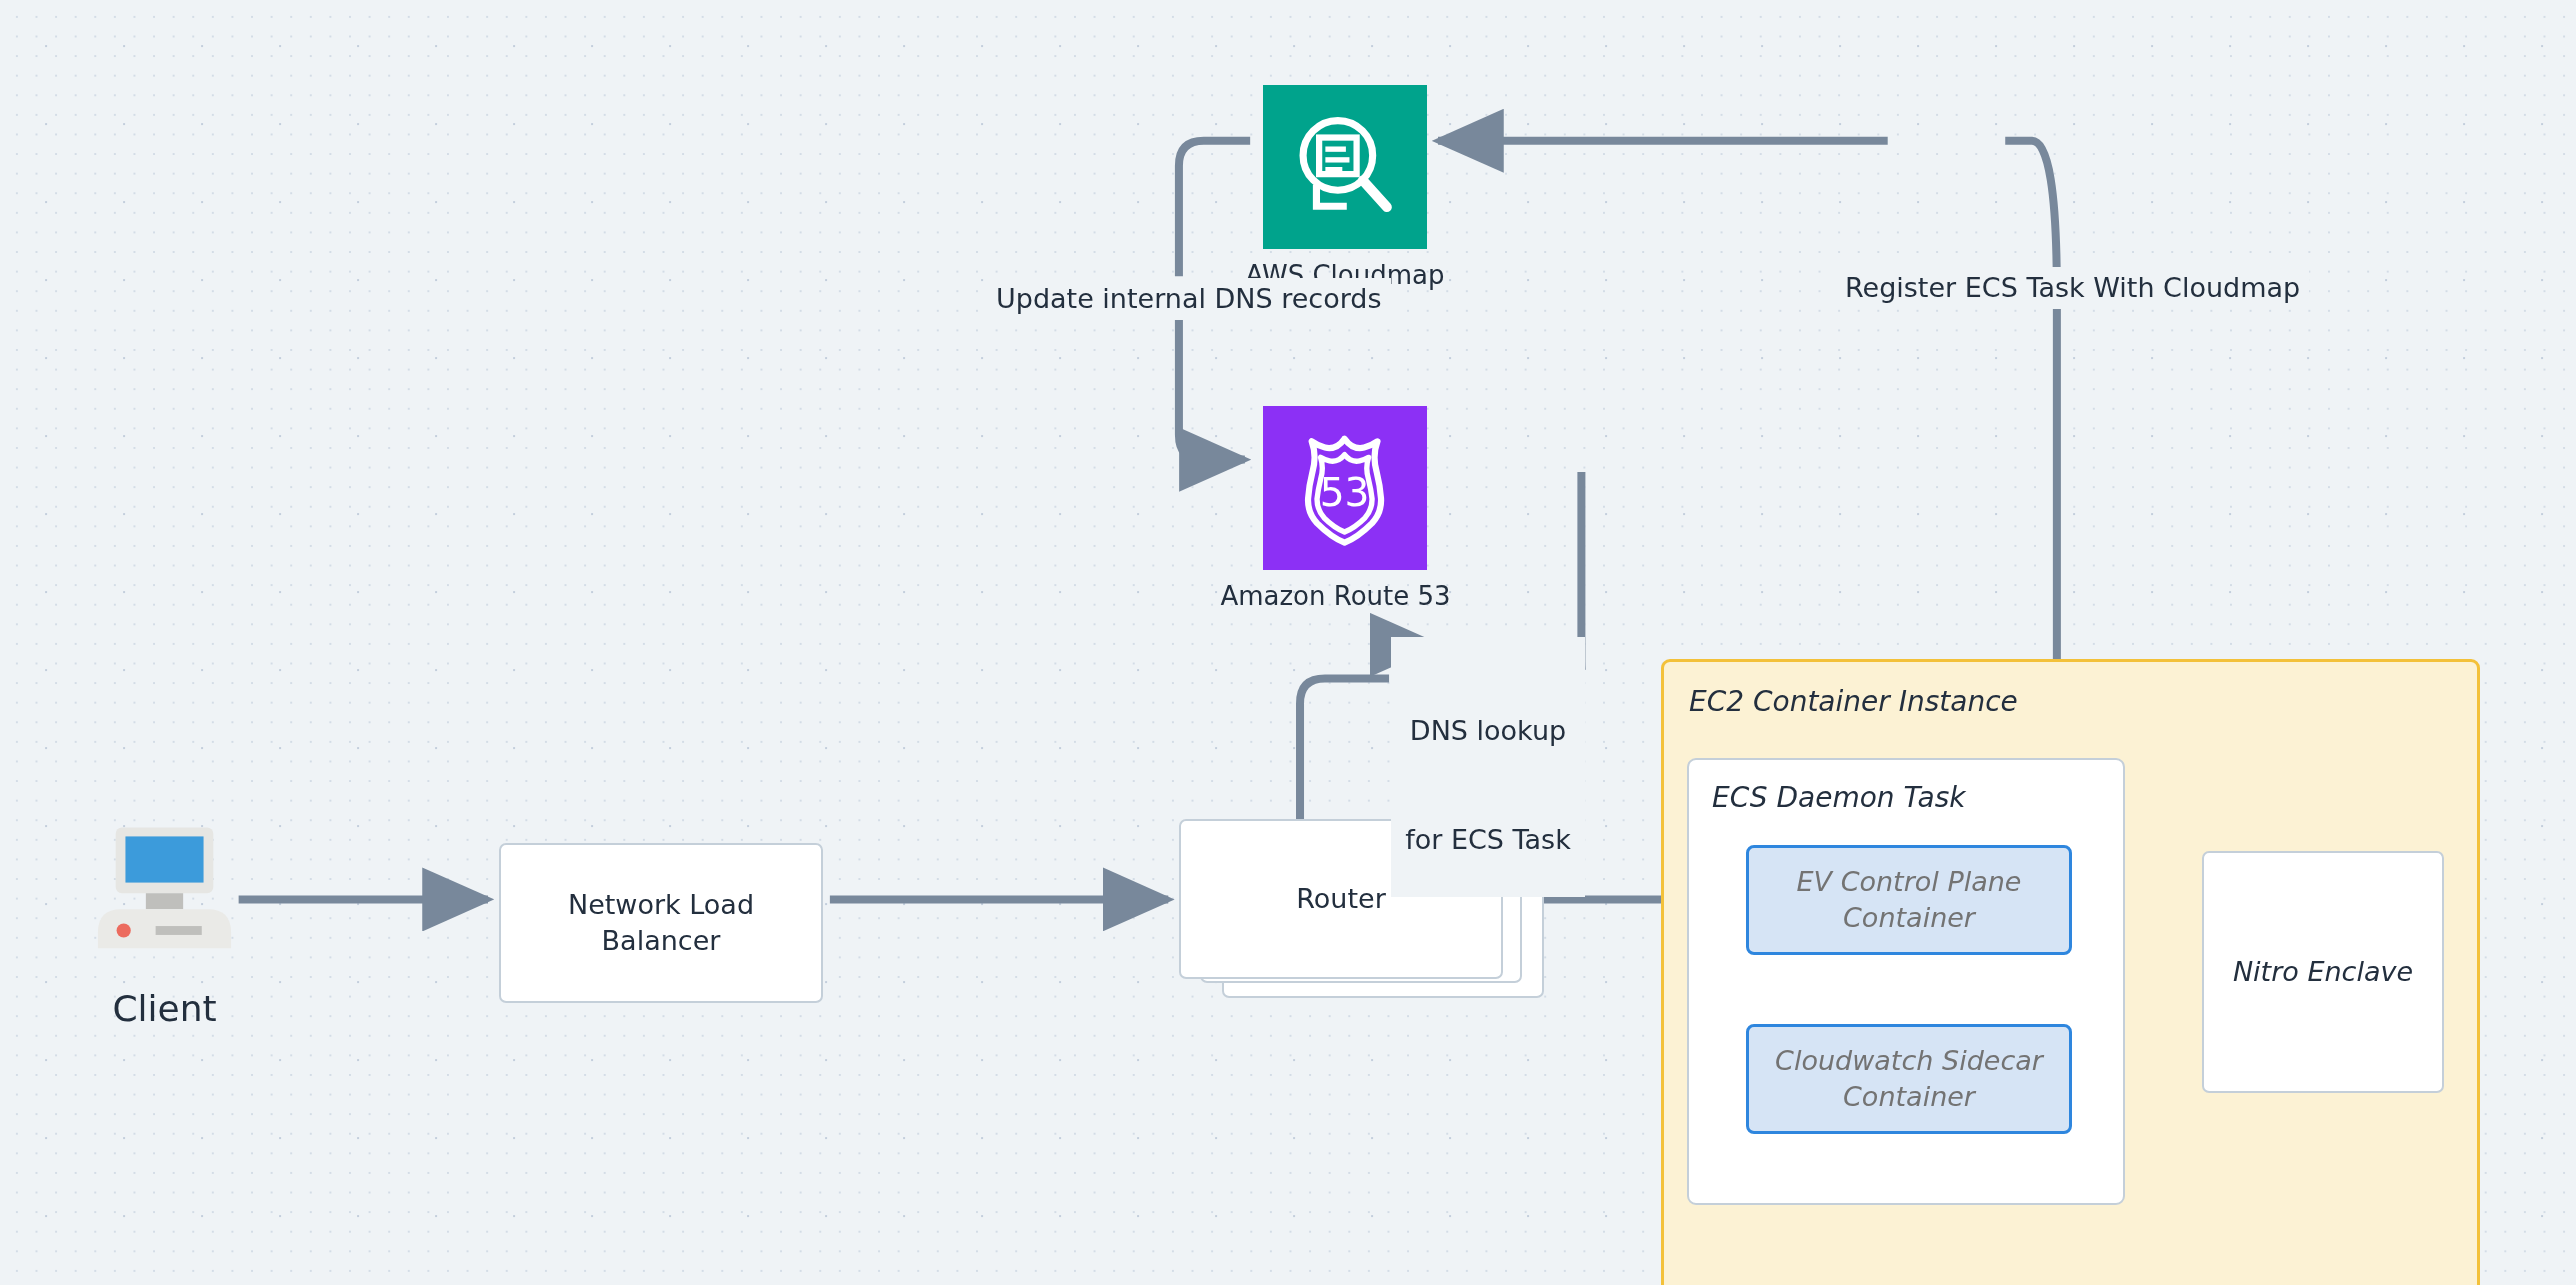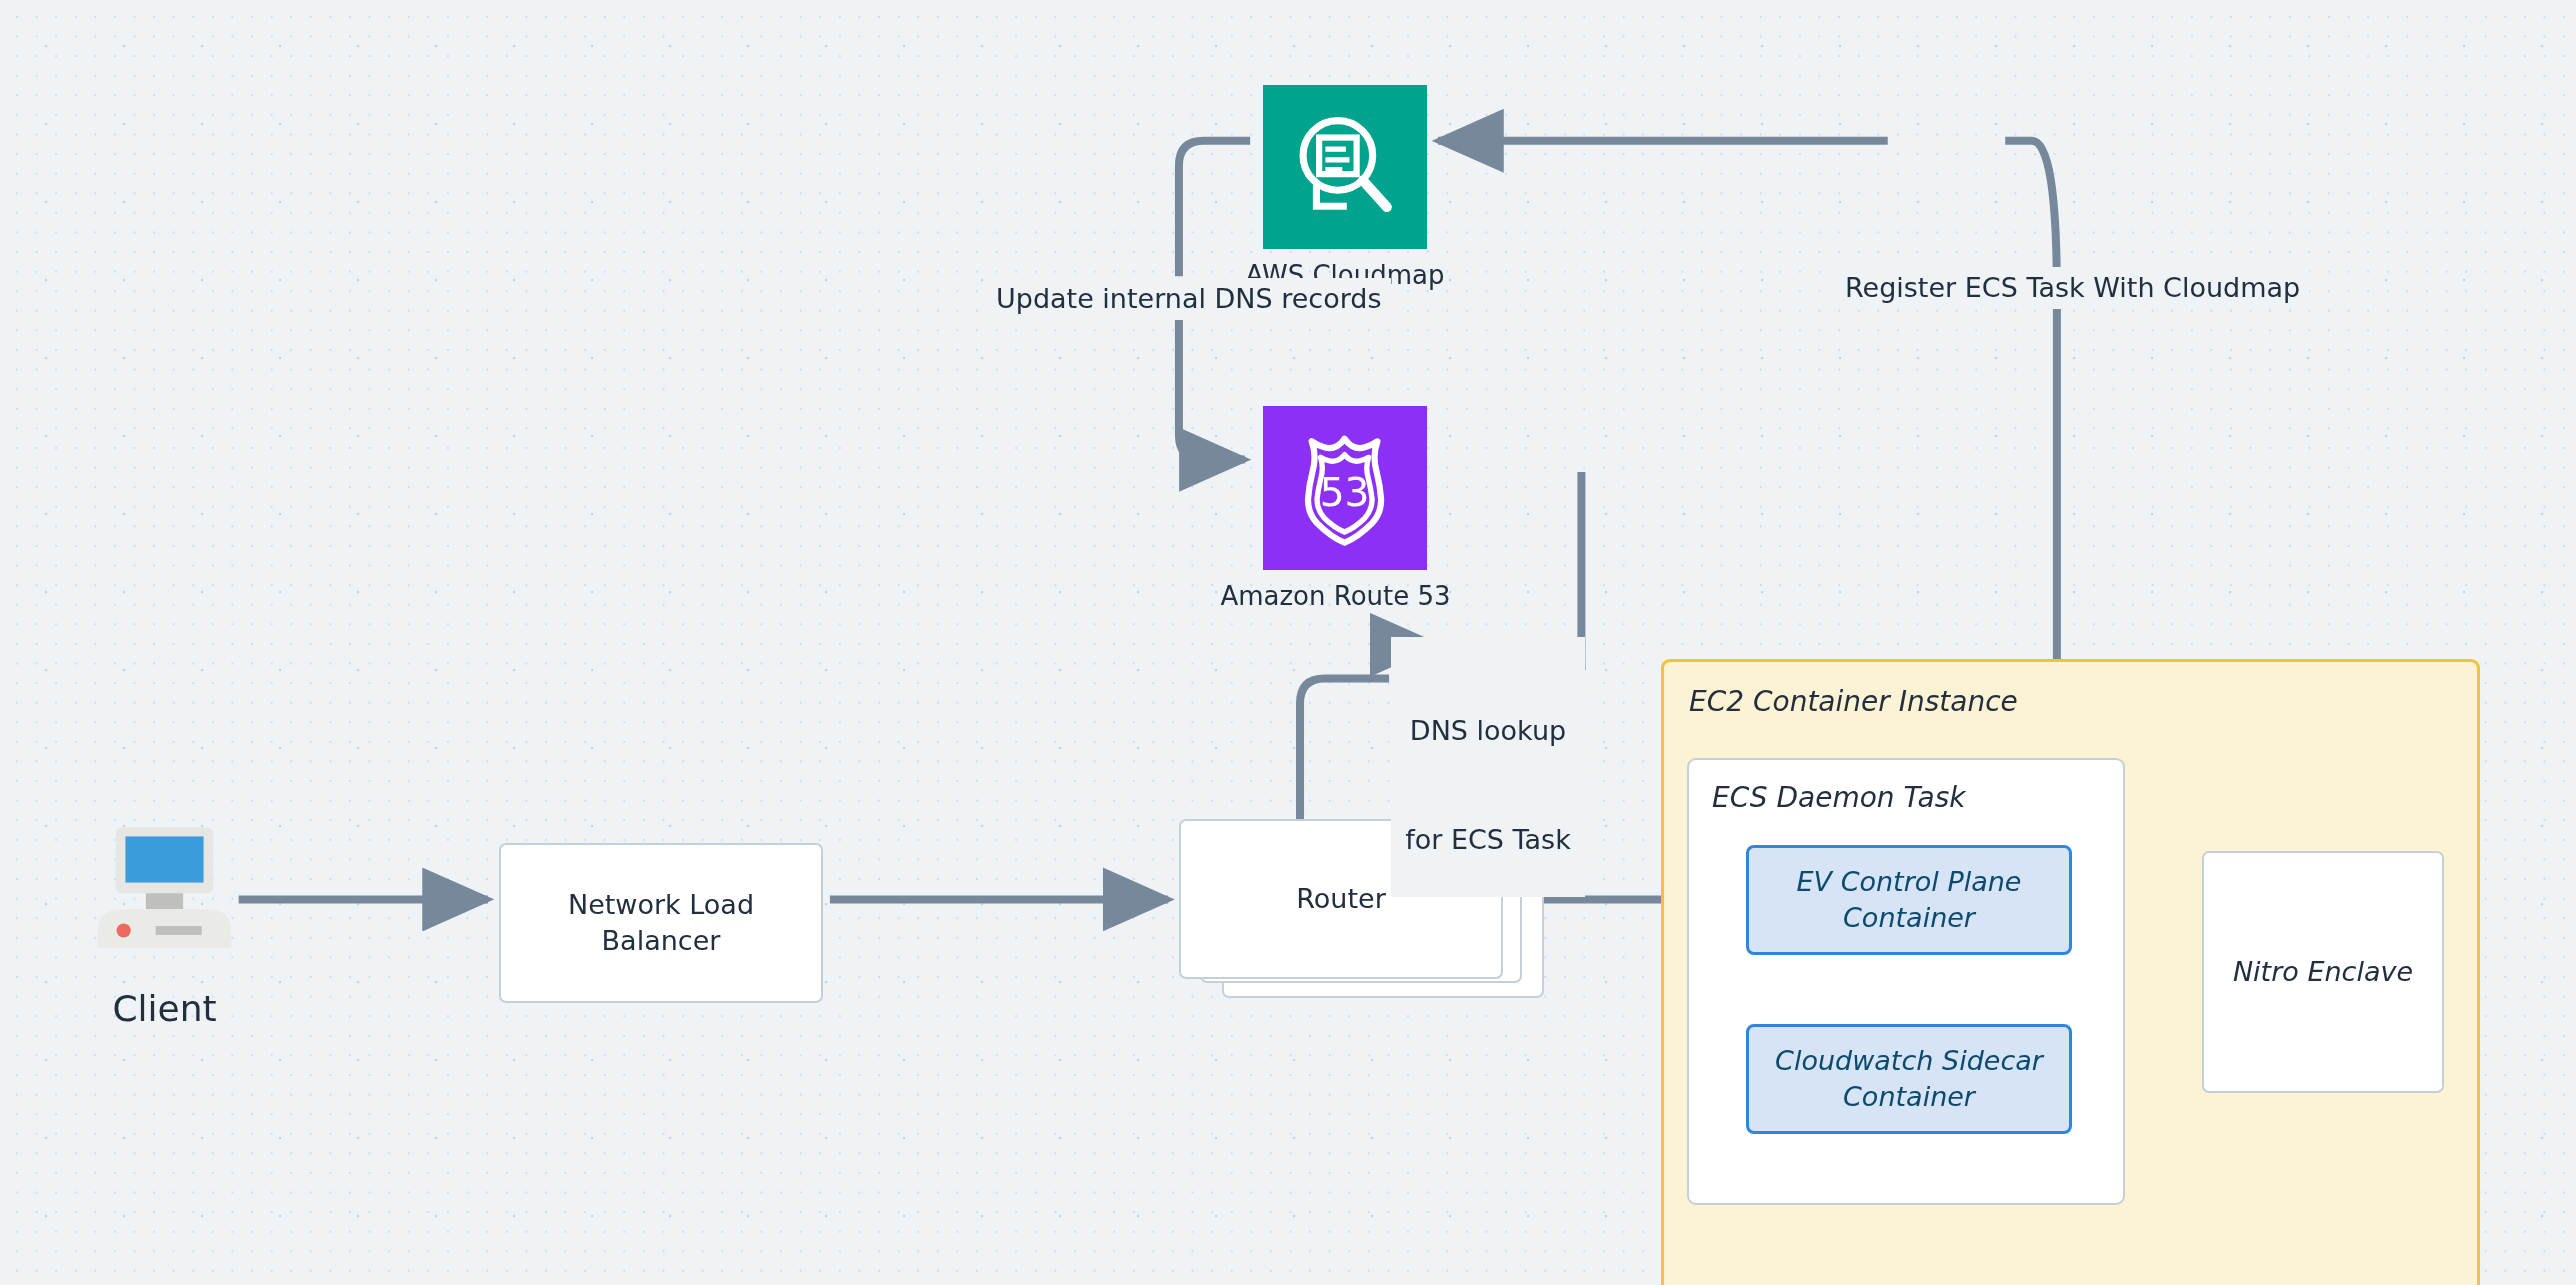--- a/index.html
+++ b/index.html
@@ -92,21 +92,21 @@
   }
   .ctr-box {
     position: absolute;
     background: #D6E4F5;
     border: 3.6px solid #2E86DE;
     border-radius: 8px;
     display: flex; align-items: center; justify-content: center;
     text-align: center;
     font-size: 27px;
     line-height: 1.34;
-    color: #0c4a6e;
+    color: #737373;
   }
 
   
   .edge-label {
     position: absolute;
     font-size: 27px;
     color: #232F3E;
     white-space: pre;
     line-height: 1.35;
     background: #EFF3F6;

